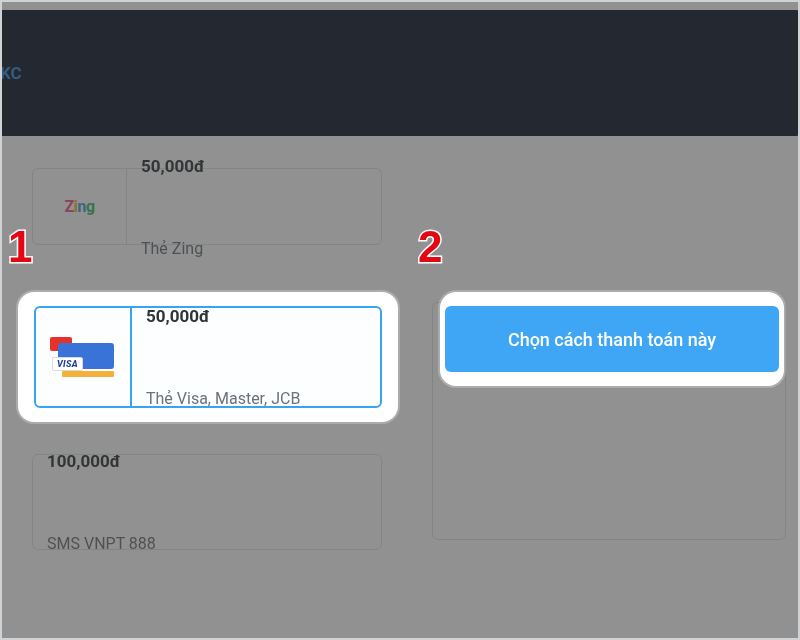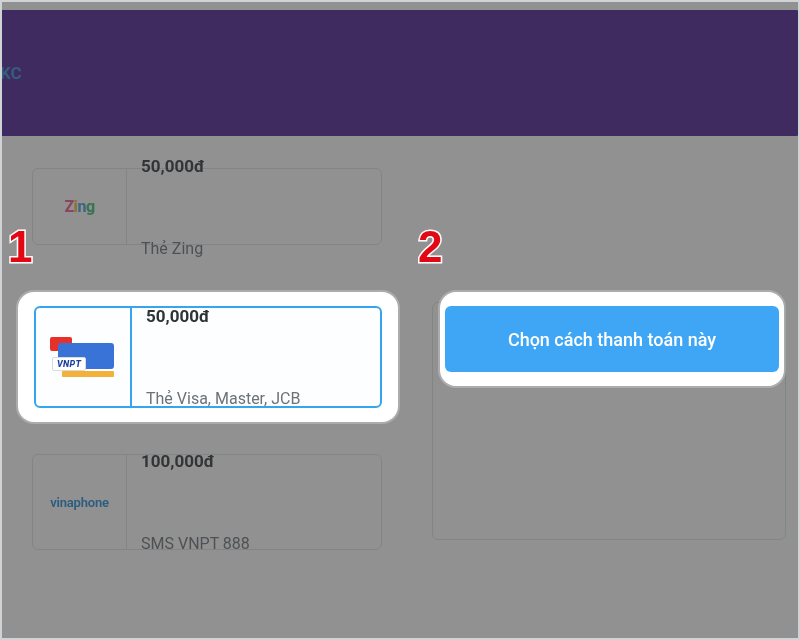--- a/index.html
+++ b/index.html
@@ -13,21 +13,21 @@
   .overlay {
     position: absolute; inset: 0;
     background: rgba(55,55,55,0.55);
     z-index: 10;
     pointer-events: none;
   }
   .header-band {
     position: absolute;
     left: 0; right: 0; top: 10px;
     height: 126px;
-    background: #4c1d95;
+    background: #0f172a;
     border-radius: 0 4px 4px 0;
     display: flex;
     align-items: center;
     padding-left: 0;
   }
   .header-text {
     color: #2f8bd6;
     font-weight: 700;
     font-size: 17px;
     margin-left: 0;
@@ -180,23 +180,20 @@
     <div class="card-logo">
       <span class="zing-logo"><span class="z">Z</span><span class="i">i</span><span class="n">n</span><span class="g">g</span></span>
     </div>
     <div class="card-body">
       <div class="card-price">50,000đ</div>
       <div class="card-label">Thẻ Zing</div>
     </div>
   </div>
 
   <div class="card card-vnpt">
-    <div class="card-logo">
-      <span class="vina-logo">vinaphone</span>
-    </div>
     <div class="card-body">
       <div class="card-price">100,000đ</div>
       <div class="card-label">SMS VNPT 888</div>
     </div>
   </div>
 
   <div class="right-panel">
     <div class="panel-title">Thẻ Visa, Master, JCB</div>
     <div class="panel-desc">Thanh toán bằng thẻ Visa, Master, JCB, Amex</div>
   </div>
@@ -206,21 +203,21 @@
 
 <div class="step-num step-1">1</div>
 <div class="step-num step-2">2</div>
 
 <div class="hilite hilite-1">
   <div class="inner-card">
     <div class="card-logo">
       <div class="visa-logo">
         <div class="mc"></div>
         <div class="bluecard"></div>
-        <div class="visabadge">VNPT</div>
+        <div class="visabadge">VISA</div>
         <div class="gold"></div>
       </div>
     </div>
     <div class="card-body">
       <div class="card-price">50,000đ</div>
       <div class="card-label">Thẻ Visa, Master, JCB</div>
     </div>
   </div>
 </div>
 

